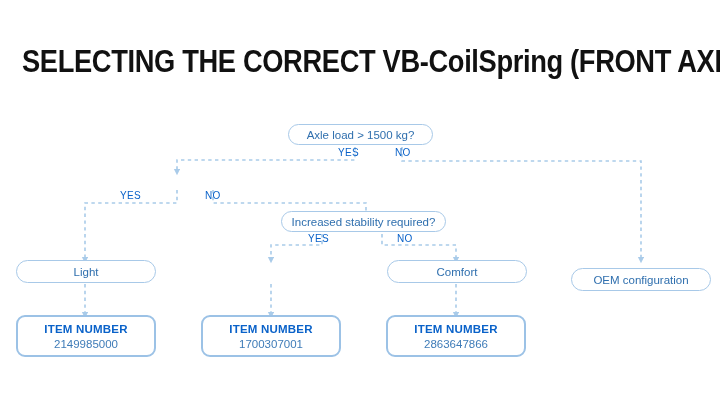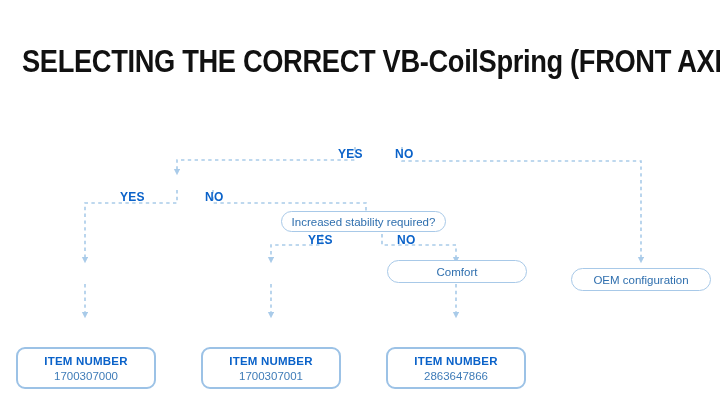--- a/index.html
+++ b/index.html
@@ -46,38 +46,37 @@
   
   .itembox{
     position:absolute;
     box-sizing:border-box;
     border:2px solid #9cc2e6;
     border-radius:9px;
     background:#ffffff;
     display:flex;flex-direction:column;
     align-items:center;justify-content:center;
     gap:3px;
-    margin-top:32px;
   }
   .itembox .it-label{
     font-weight:bold;
     font-size:11.5px;
     color:#0a62c9;
     letter-spacing:0.2px;
   }
   .itembox .it-value{
     font-size:11.5px;
     color:#3f7cb8;
   }
 
   
   .yn{
     position:absolute;
-    font-weight:bold;
-    font-size:12px;
+    font-weight:normal;
+    font-size:10px;
     color:#0a62c9;
     letter-spacing:0.3px;
     white-space:nowrap;
   }
 </style>
 </head>
 <body>
 
 <div id="stage">
 
@@ -102,42 +101,48 @@
       <path d="M322,234 L322,245 L271,245 L271,258" marker-end="url(#arw)"></path>
 
       <path d="M382,234 L382,245 L456,245 L456,258" marker-end="url(#arw)"></path>
 
       <path d="M85,284 L85,313" marker-end="url(#arw)"></path>
       <path d="M271,284 L271,313" marker-end="url(#arw)"></path>
       <path d="M456,284 L456,313" marker-end="url(#arw)"></path>
     </g>
   </svg>
 
+  <div class="node decision" style="left:288px;top:124px;width:145px;">
+    <span>Axle load &gt; 1500 kg?</span>
+  </div>
   <div class="yn" style="left:338px;top:147px;">YES</div>
   <div class="yn" style="left:395px;top:147px;">NO</div>
 
   <div class="yn" style="left:120px;top:190px;">YES</div>
   <div class="yn" style="left:205px;top:190px;">NO</div>
 
   <div class="node decision" style="left:281px;top:211px;width:165px;text-align:center;">
     <span>Increased stability required?</span>
   </div>
   <div class="yn" style="left:308px;top:233px;">YES</div>
   <div class="yn" style="left:397px;top:233px;">NO</div>
 
+  <div class="node result" style="left:16px;top:260px;width:140px;">
+    <span>Light</span>
+  </div>
   <div class="node result" style="left:387px;top:260px;width:140px;">
     <span>Comfort</span>
   </div>
   <div class="node result" style="left:571px;top:260px;width:140px;margin-top:8px;">
     <span>OEM configuration</span>
   </div>
 
   <div class="itembox" style="left:16px;top:315px;width:140px;height:42px;">
     <div class="it-label">ITEM NUMBER</div>
-    <div class="it-value">1700307000</div>
+    <div class="it-value">2149985000</div>
   </div>
   <div class="itembox" style="left:201px;top:315px;width:140px;height:42px;">
     <div class="it-label">ITEM NUMBER</div>
     <div class="it-value">1700307001</div>
   </div>
   <div class="itembox" style="left:386px;top:315px;width:140px;height:42px;">
     <div class="it-label">ITEM NUMBER</div>
     <div class="it-value">2863647866</div>
   </div>
 

